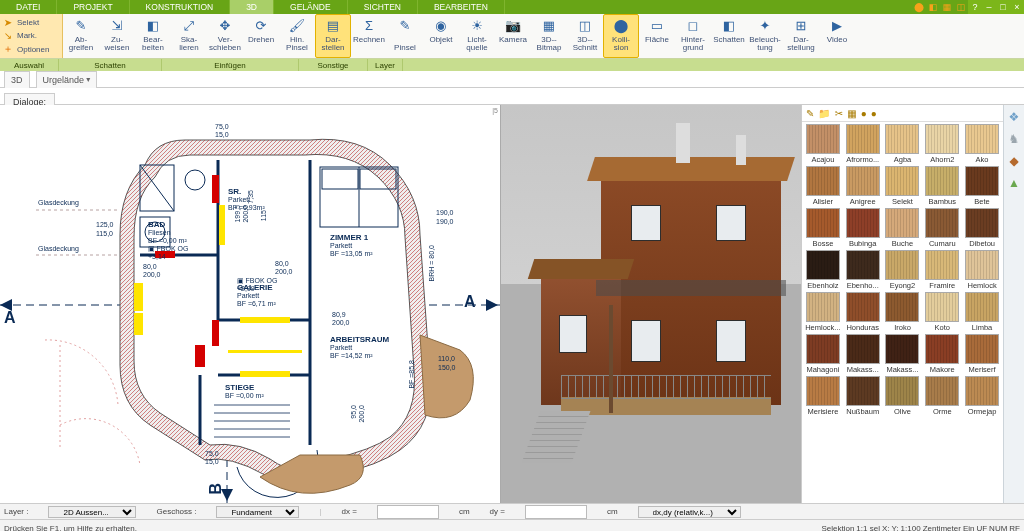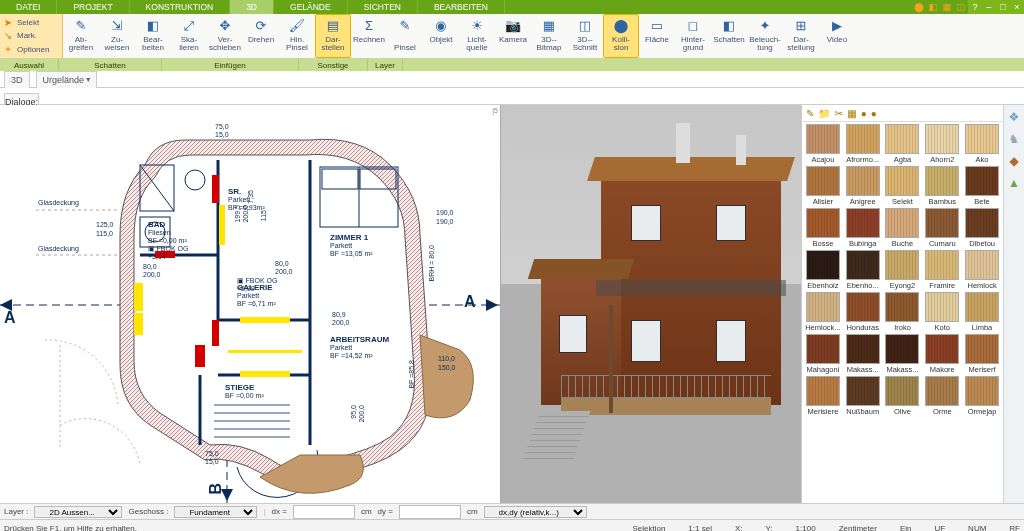--- a/index.html
+++ b/index.html
@@ -150,21 +150,21 @@
   .subbar .drop { font-size: 8px; color: #666; }
 
   .dialogbar {
     height: 16px;
     border-bottom: 1px solid #ccc;
     display: flex;
     align-items: center;
     padding-left: 4px;
   }
   .dialogbar .tab2 {
-    padding: 0 0;
+    padding: 0 8px;
     height: 100%;
     display: flex;
     align-items: center;
     border: 1px solid #ccc;
     border-bottom: none;
     background: #f7f7f7;
     cursor: pointer;
     margin-top: 10px;
   }
 
@@ -315,21 +315,21 @@
     border-top: 1px solid #888;
     border-bottom: 1px solid #888;
   }
 
   
   .bottombar1 {
     height: 15px;
     border-top: 1px solid #ccc;
     display: flex;
     align-items: center;
-    gap: 6px;
+    gap: 20px;
     padding: 0 4px;
     font-size: 8px;
     color: #444;
     background: #f3f3f3;
   }
   .bottombar1 input, .bottombar1 select {
     font-size: 8px;
     height: 12px;
     border: 1px solid #bbb;
     padding: 0 10px;
@@ -338,21 +338,21 @@
     height: 16px;
     border-top: 1px solid #ccc;
     display: flex;
     align-items: center;
     justify-content: space-between;
     padding: 0 4px;
     font-size: 8px;
     color: #444;
     background: #f3f3f3;
   }
-  .bottombar2 .sbgroup { display: flex; gap: 23px; }
+  .bottombar2 .sbgroup { display: flex; gap: 2px; }
 
   .ptool-ic { cursor:pointer; }
   .sep { color: #bbb; }
 </style>
 </head>
 <body>
 
 <div class="menu-strip">
   <div class="mtab">DATEI</div>
   <div class="mtab">PROJEKT</div>

